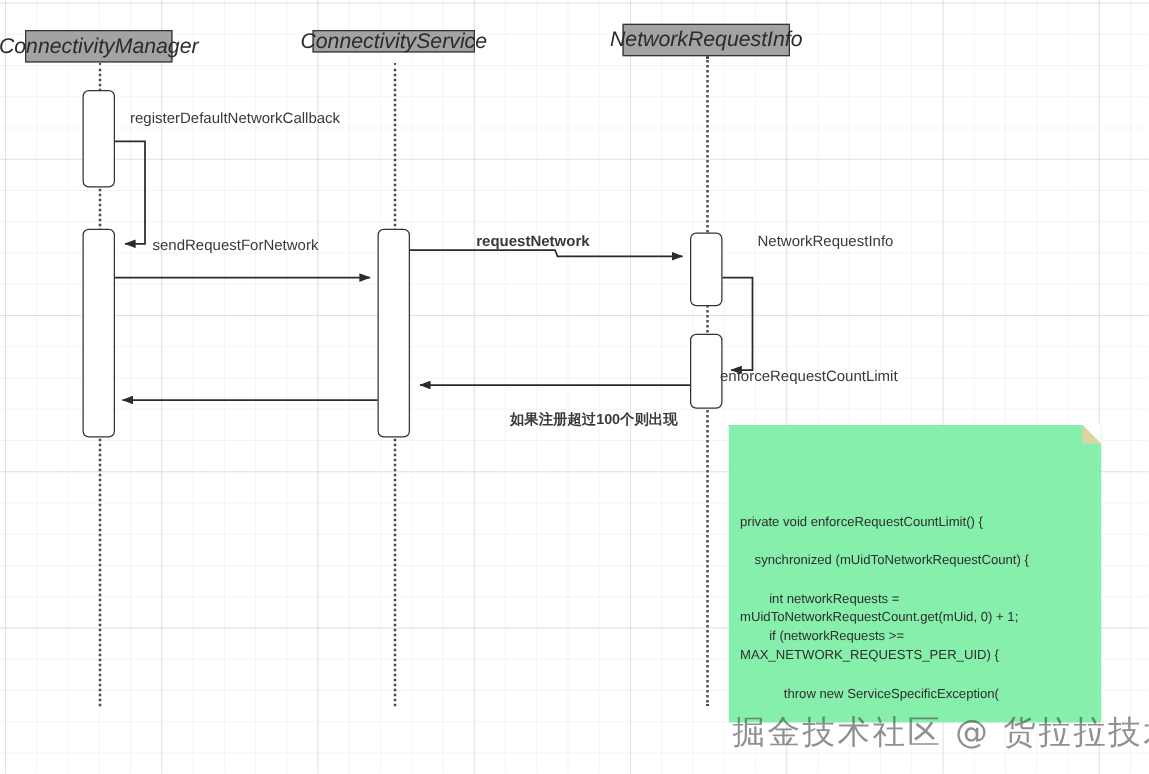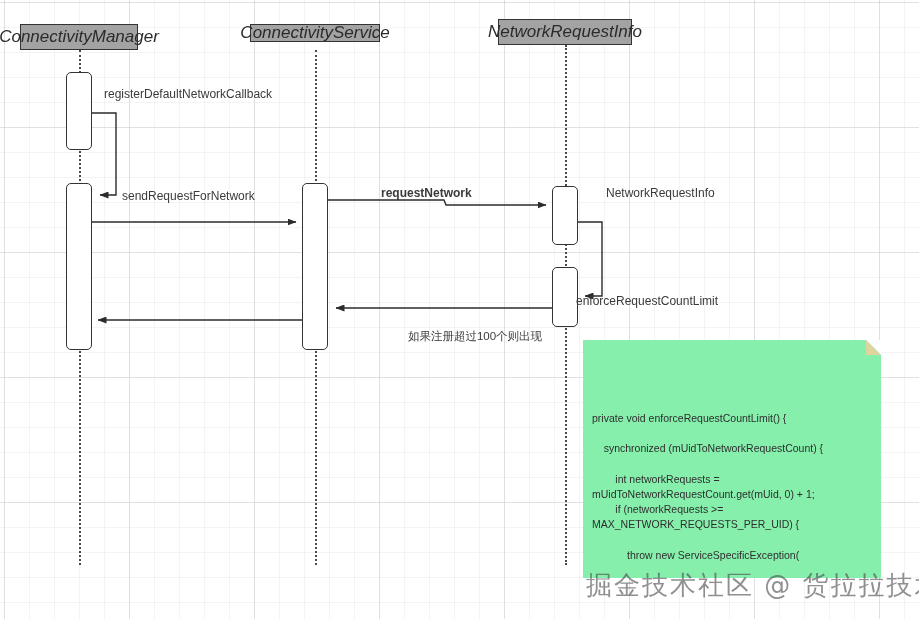--- a/index.html
+++ b/index.html
@@ -57,20 +57,21 @@
     font-size: 12px;
     color: #3a3a3a;
     white-space: nowrap;
   }
   .note-label {
     font-size: 11.5px;
     color: #3a3a3a;
     text-align: center;
     line-height: 1.5;
     white-space: nowrap;
+    font-weight: bold;
   }
   
   .sticky-note {
     background: #86efac;
     box-sizing: border-box;
     color: #2e2e2e;
     font-size: 10.5px;
     line-height: 1.45;
     padding: 10px 9px 8px 9px;
     white-space: pre-wrap;

